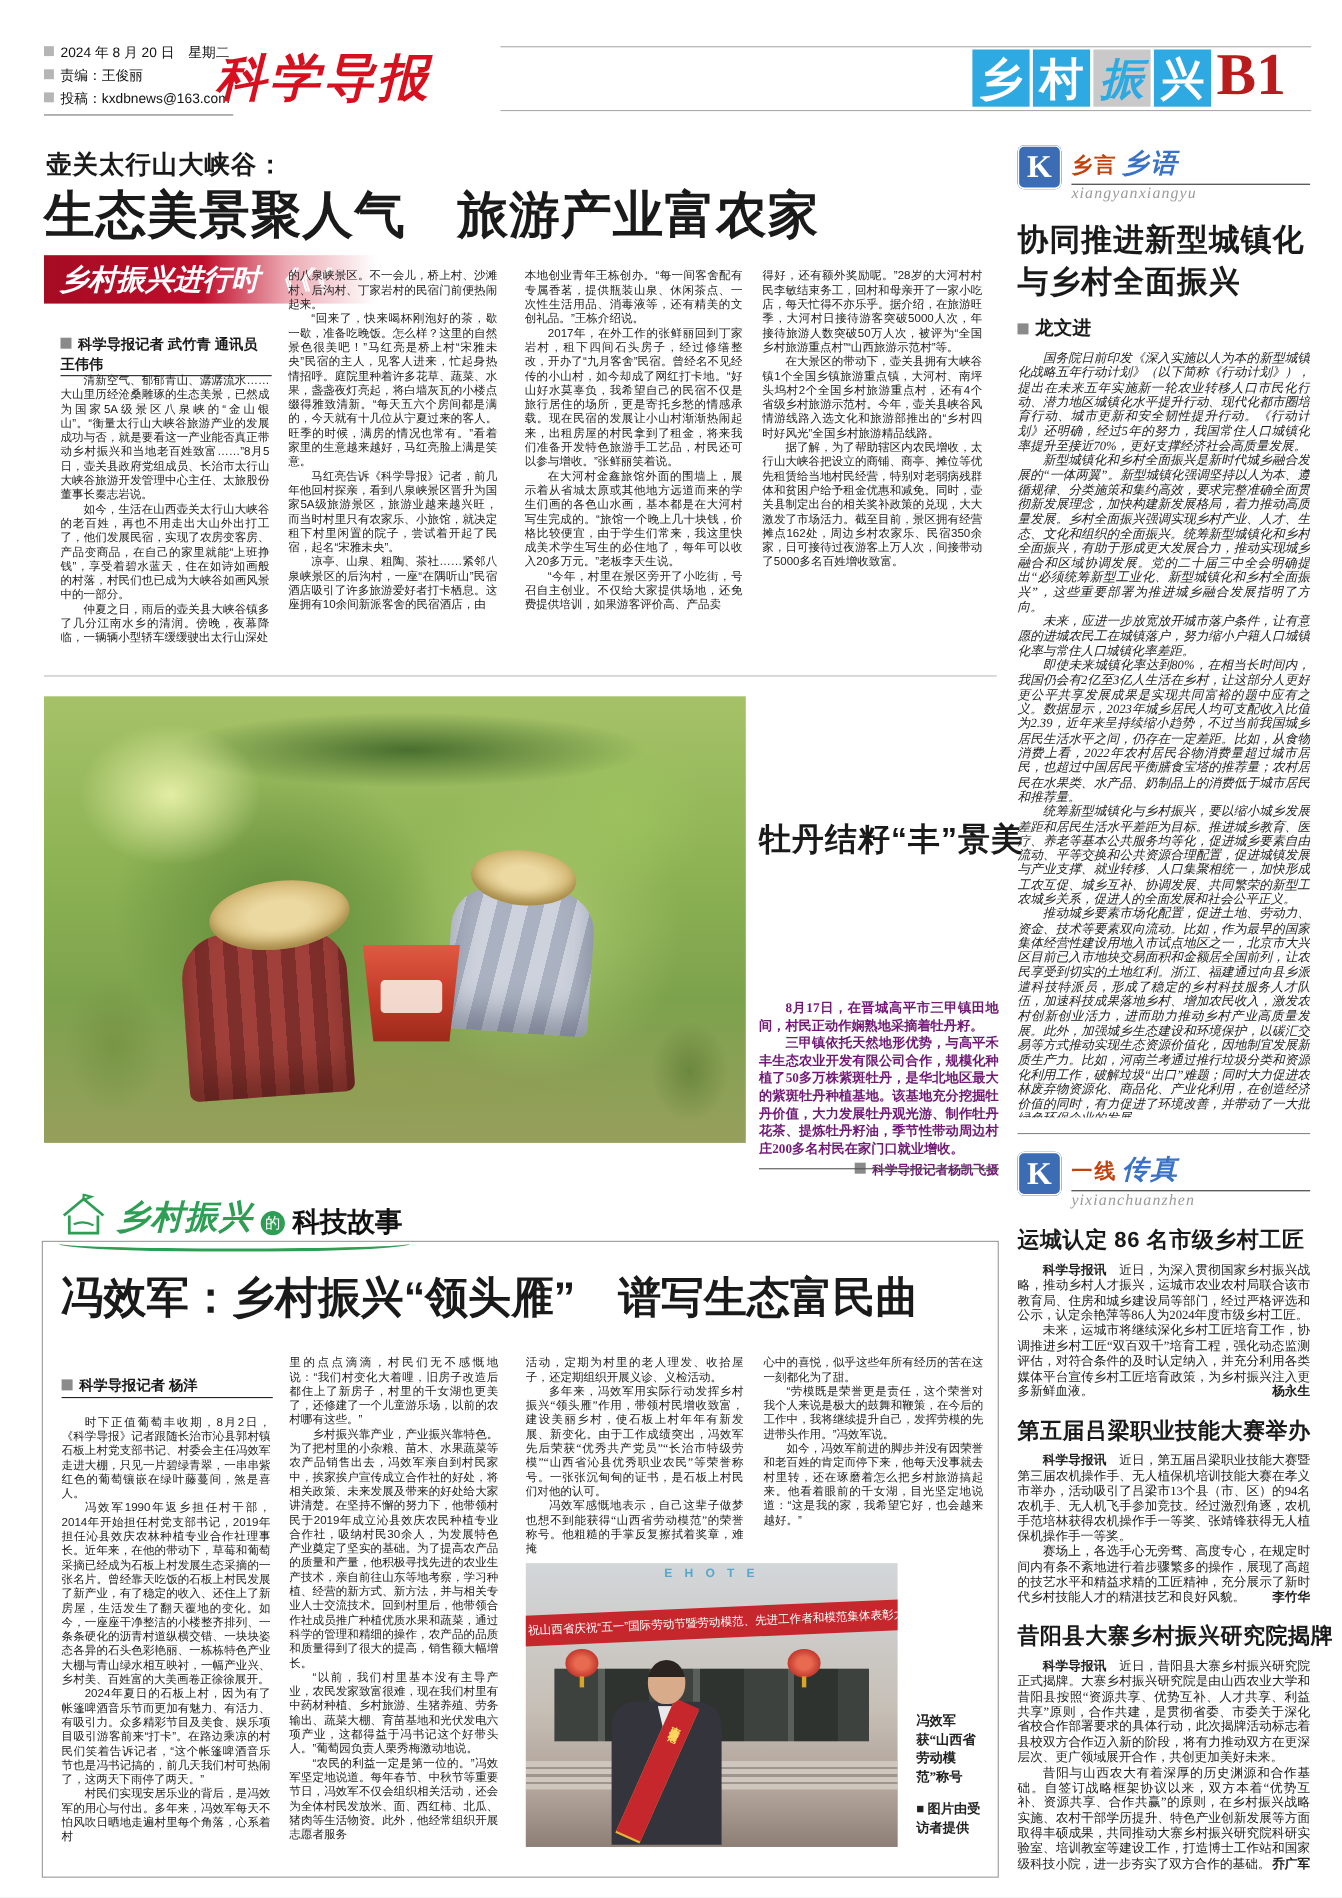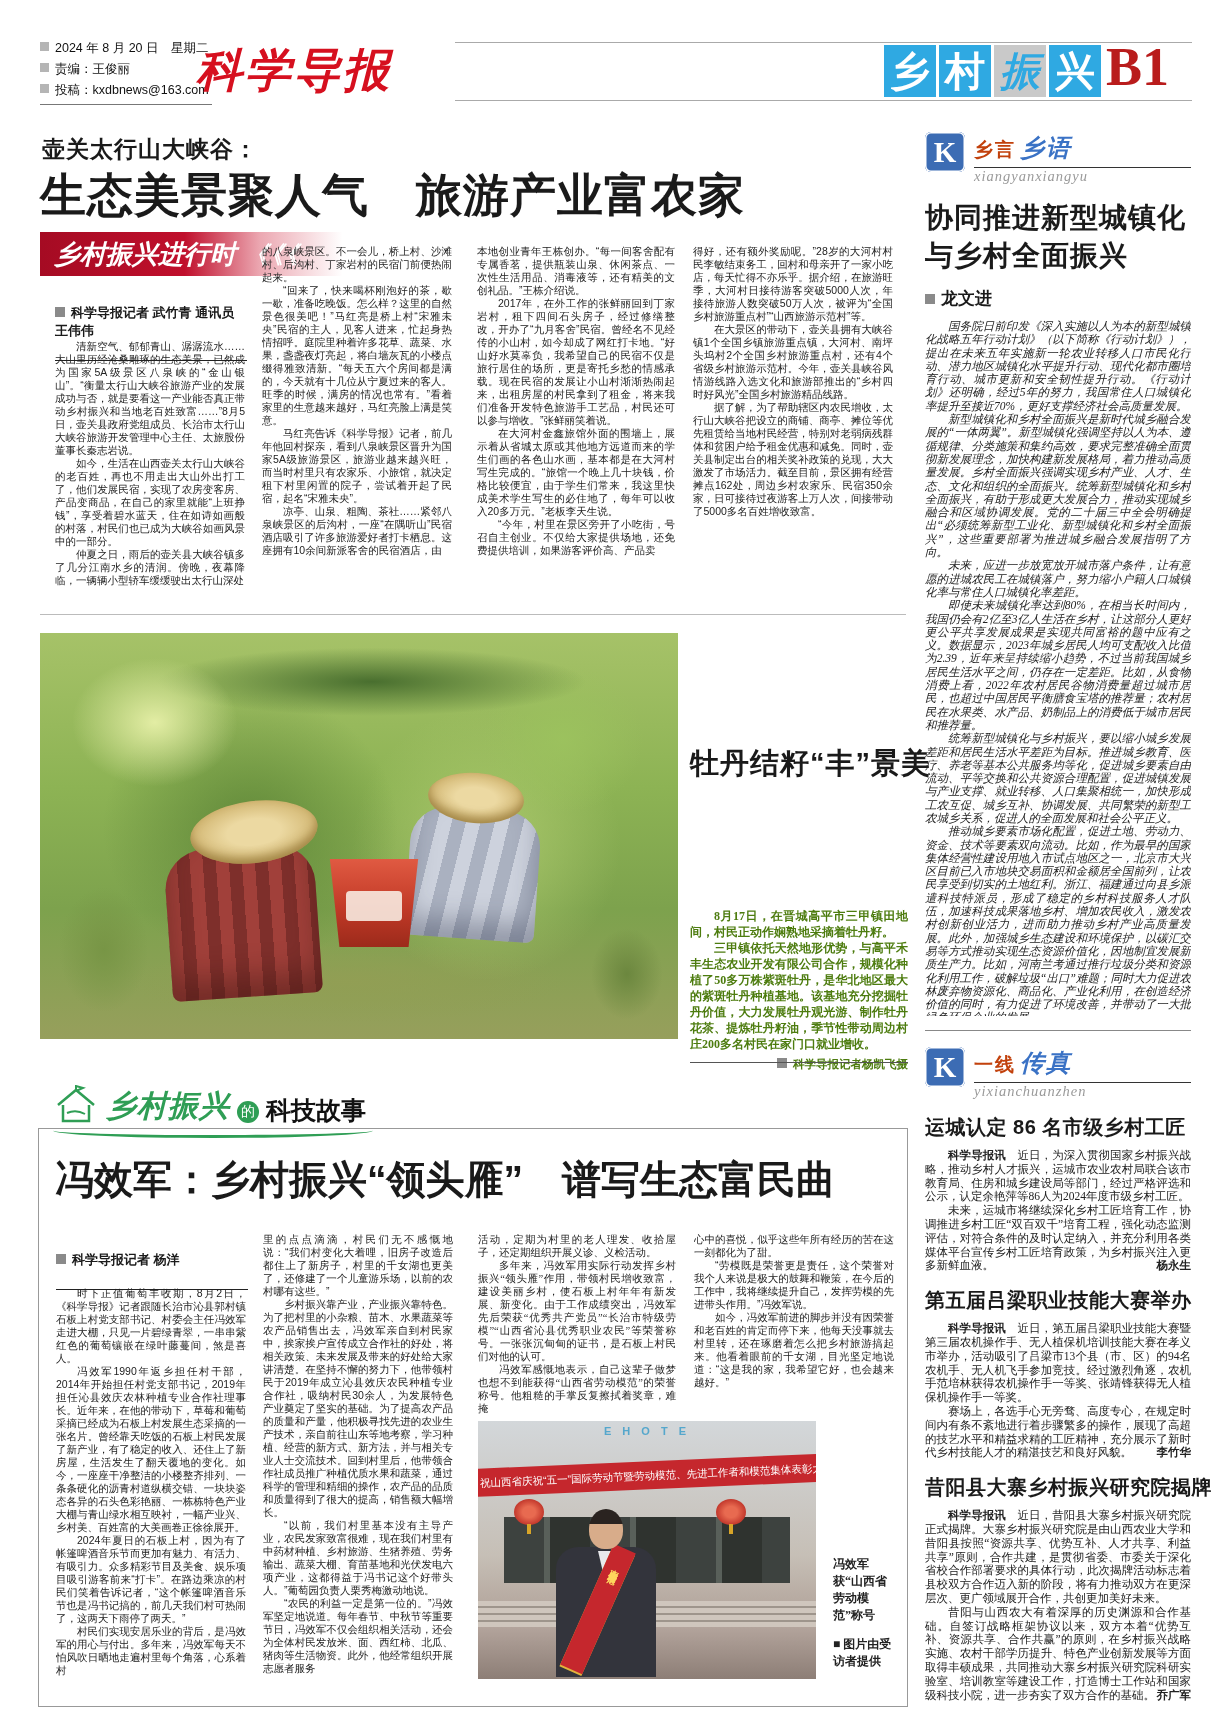--- a/index.html
+++ b/index.html
@@ -22,21 +22,21 @@
           font-size:54px;color:#b91c1c;}
 
   
   #lead{position:absolute;left:40px;top:128px;width:866px;height:492px;}
   .kicker{position:absolute;left:2px;top:6px;font-size:23px;font-weight:700;letter-spacing:1px;}
   .headline{position:absolute;left:0;top:37px;font-size:46px;font-weight:bold;letter-spacing:1px;white-space:nowrap;}
   .banner{position:absolute;left:0;top:104px;width:330px;height:44px;line-height:44px;padding-left:14px;
           background:linear-gradient(90deg,#a50b23 0%,#c00f2c 42%,rgba(220,96,114,.55) 64%,rgba(255,255,255,0) 88%);
           color:#fff;font-size:26px;font-style:italic;font-weight:bold;white-space:nowrap;}
   .banner .marks{letter-spacing:-9px;margin-left:8px;font-size:24px;}
-  .byline{position:absolute;font-size:13px;font-weight:bold;border-bottom:1.5px solid #222;padding-bottom:20px;}
+  .byline{position:absolute;font-size:13px;font-weight:bold;border-bottom:1.5px solid #222;padding-bottom:1px;}
   #lead .byline{left:15px;top:176px;width:192px;}
   .ncol{position:absolute;font-size:10.5px;line-height:13px;text-align:justify;overflow:hidden;color:#222;}
   .ncol p{margin:0;text-indent:2em;}
   .ncol p.cont{text-indent:0;}
   #l-c1{left:15px;top:212px;width:190px;height:278px;}
   #l-c2{left:222px;top:117px;width:190px;height:375px;}
   #l-c3{left:437px;top:117px;width:198px;height:375px;}
   #l-c4{left:653px;top:117px;width:200px;height:375px;}
 
   
@@ -66,21 +66,21 @@
        background:linear-gradient(180deg,#e05a42 0%,#c23a27 55%,#9c2a1b 100%);
        clip-path:polygon(4% 0,96% 0,86% 100%,14% 100%);}
   .bucket-label{position:absolute;left:306px;top:258px;width:56px;height:30px;background:rgba(250,245,235,.85);
        border-radius:4px;}
   .fg-green{position:absolute;left:0;bottom:0;width:100%;height:70px;background:
        radial-gradient(closest-side at 25% 100%,rgba(90,124,52,.95),rgba(90,124,52,0) 80%),
        radial-gradient(closest-side at 60% 100%,rgba(120,150,70,.95),rgba(120,150,70,0) 80%),
        radial-gradient(closest-side at 88% 100%,rgba(80,110,48,.95),rgba(80,110,48,0) 80%);}
   .ps-title{position:absolute;left:650px;top:122px;font-size:29px;font-weight:bold;letter-spacing:1px;white-space:nowrap;}
   .ps-text{position:absolute;left:650px;top:286px;width:218px;font-family:"Liberation Serif",serif;
-       font-weight:bold;font-size:12px;line-height:16px;text-align:justify;color:#4d7c0f;}
+       font-weight:bold;font-size:12px;line-height:16px;text-align:justify;color:#701a75;}
   .ps-text p{margin:0;text-indent:2em;}
   .ps-credit{text-align:right;margin-top:4px;font-family:"Liberation Sans",sans-serif;font-size:11.5px;font-weight:bold;}
   .ps-rule{position:absolute;left:650px;top:440px;width:218px;height:1px;background:#555;}
 
   
   #feature{position:absolute;left:38px;top:1128px;width:868px;height:577px;border:1px solid #999;}
   .f-logo{position:absolute;left:10px;top:-46px;background:#fff;padding:2px 14px 0 4px;display:flex;
           align-items:flex-end;gap:7px;}
   .f-swoosh{position:absolute;left:14px;top:-6px;width:320px;height:12px;border-bottom:3px solid #2f9e55;
           border-radius:0 0 55% 55%;}

